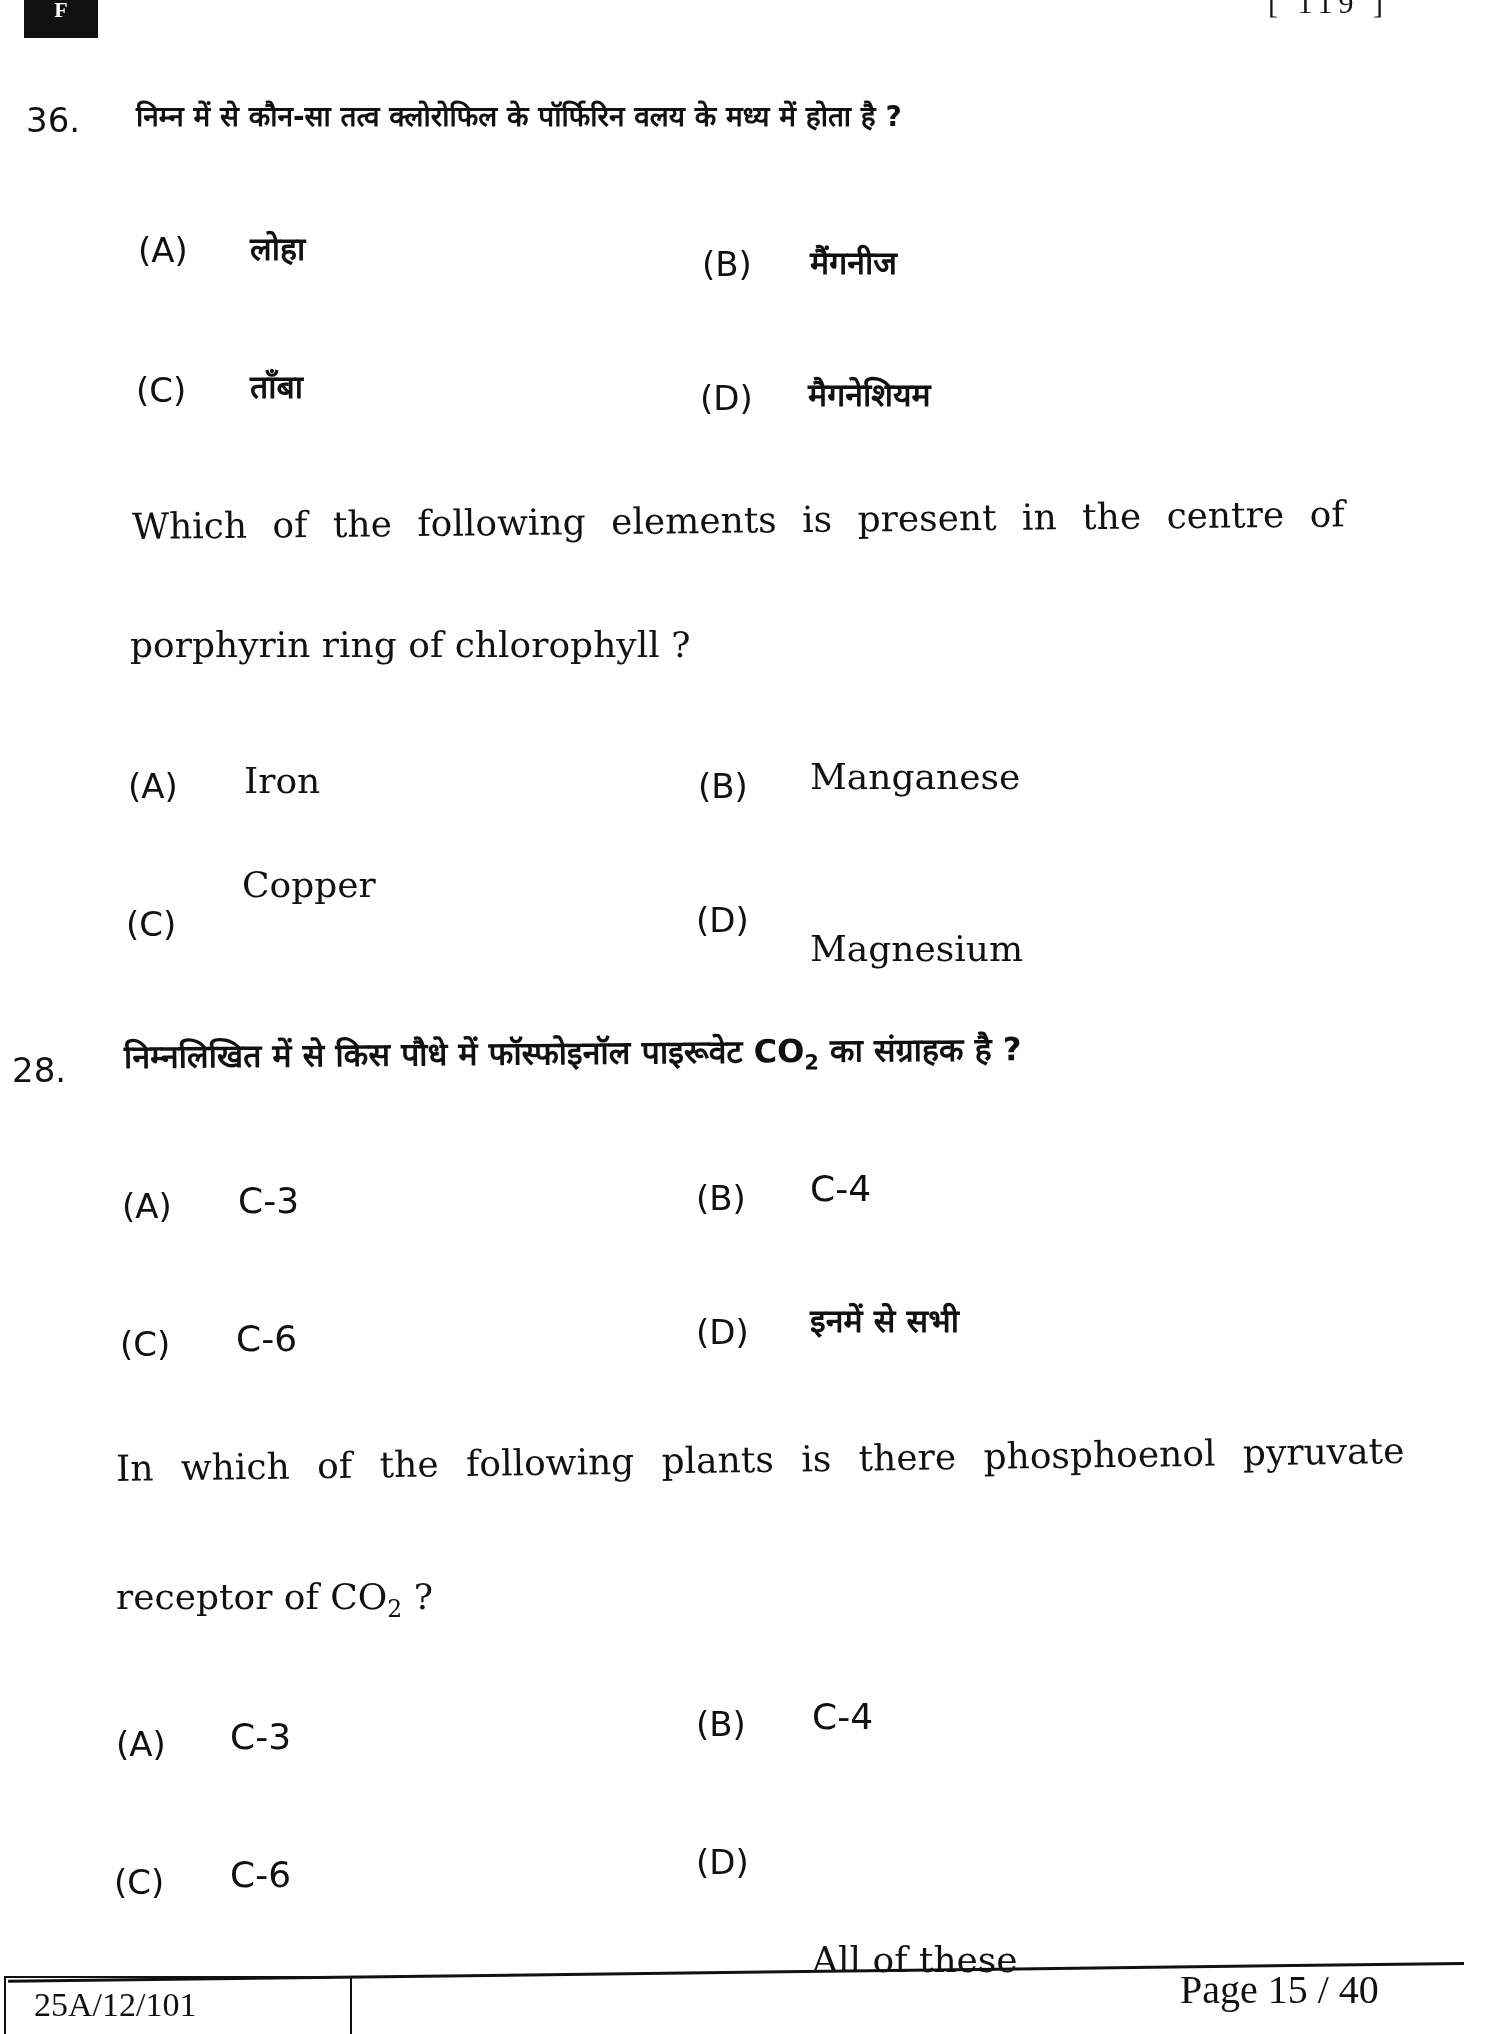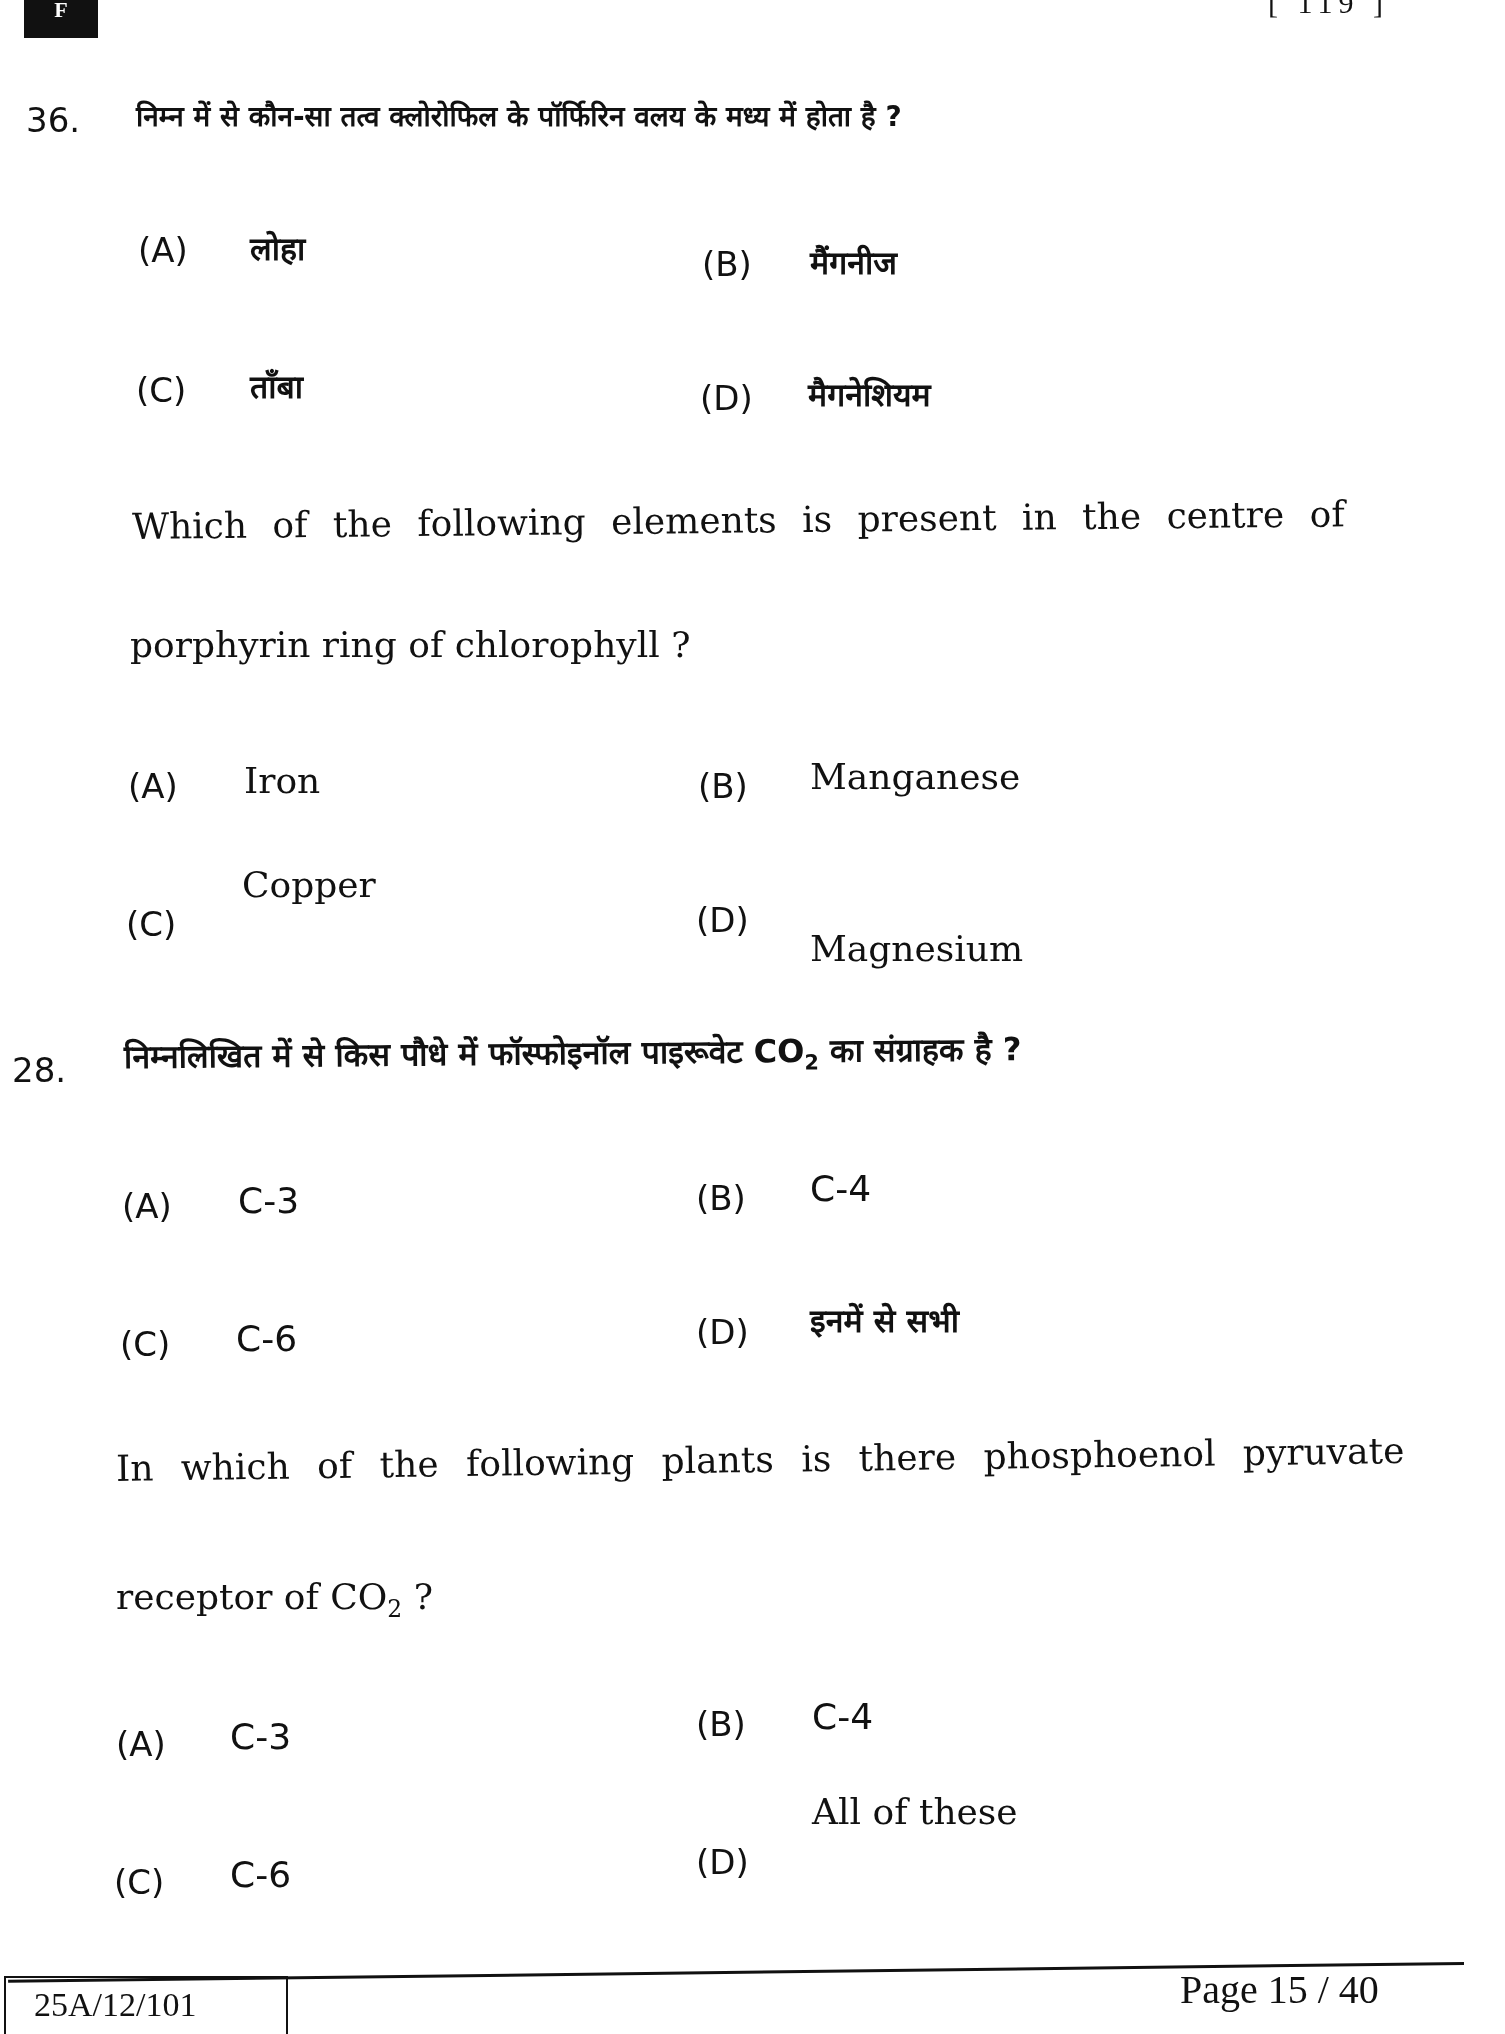--- a/index.html
+++ b/index.html
@@ -20,21 +20,21 @@
     .hindi { font: bold 34px "DejaVu Sans", sans-serif; }
     .opt-label { font: 34px "DejaVu Sans", sans-serif; }
     .opt-text { font: 36px "DejaVu Serif", serif; }
     .opt-hi { font: bold 32px "DejaVu Sans", sans-serif; }
     .eng { font: 36px "DejaVu Serif", serif; }
     .footer-line {
       position: absolute; left: 8px; top: 1962px; width: 1456px; height: 3px; background: #111;
       transform: rotate(-0.7deg); transform-origin: right center;
     }
     .code-box {
-      position: absolute; left: 4px; top: 1976px; width: 284px; height: 58px;
+      position: absolute; left: 4px; top: 1976px; width: 348px; height: 58px;
       border: 2px solid #111; border-bottom: none; box-sizing: border-box;
       font: 34px "Liberation Serif", serif; padding: 8px 16px 0 28px;
     }
     .page-num { position: absolute; left: 1180px; top: 1966px; font: 40px "Liberation Serif", serif; }
     sub { font-size: 0.65em; }
   </style>
 </head>
 <body>
 
 <div class="set-badge">F</div>
@@ -82,18 +82,18 @@
   <span class="abs eng" style="left:116px;top:1448px;word-spacing:16px;transform:rotate(-0.8deg);transform-origin:left;">In which of the following plants is there phosphoenol pyruvate</span>
   <span class="abs eng" style="left:116px;top:1576px;"><span>receptor of CO</span><sub>2</sub><span> ?</span></span>
 
   <span class="abs opt-label" style="left:116px;top:1724px;">(A)</span>
   <span class="abs opt-text" style="left:230px;top:1716px;font-family:'DejaVu Sans',sans-serif;">C-3</span>
   <span class="abs opt-label" style="left:696px;top:1704px;">(B)</span>
   <span class="abs opt-text" style="left:812px;top:1696px;font-family:'DejaVu Sans',sans-serif;">C-4</span>
   <span class="abs opt-label" style="left:114px;top:1862px;">(C)</span>
   <span class="abs opt-text" style="left:230px;top:1854px;font-family:'DejaVu Sans',sans-serif;">C-6</span>
   <span class="abs opt-label" style="left:696px;top:1842px;">(D)</span>
-  <span class="abs opt-text" style="left:812px;top:1791px;">All of these</span>
+  <span class="abs opt-text" style="left:812px;top:1939px;">All of these</span>
 </div>
 
 <div class="footer-line"></div>
 <div class="code-box">25A/12/101</div>
 <div class="page-num">Page 15 / 40</div>
 
 </body></html>

